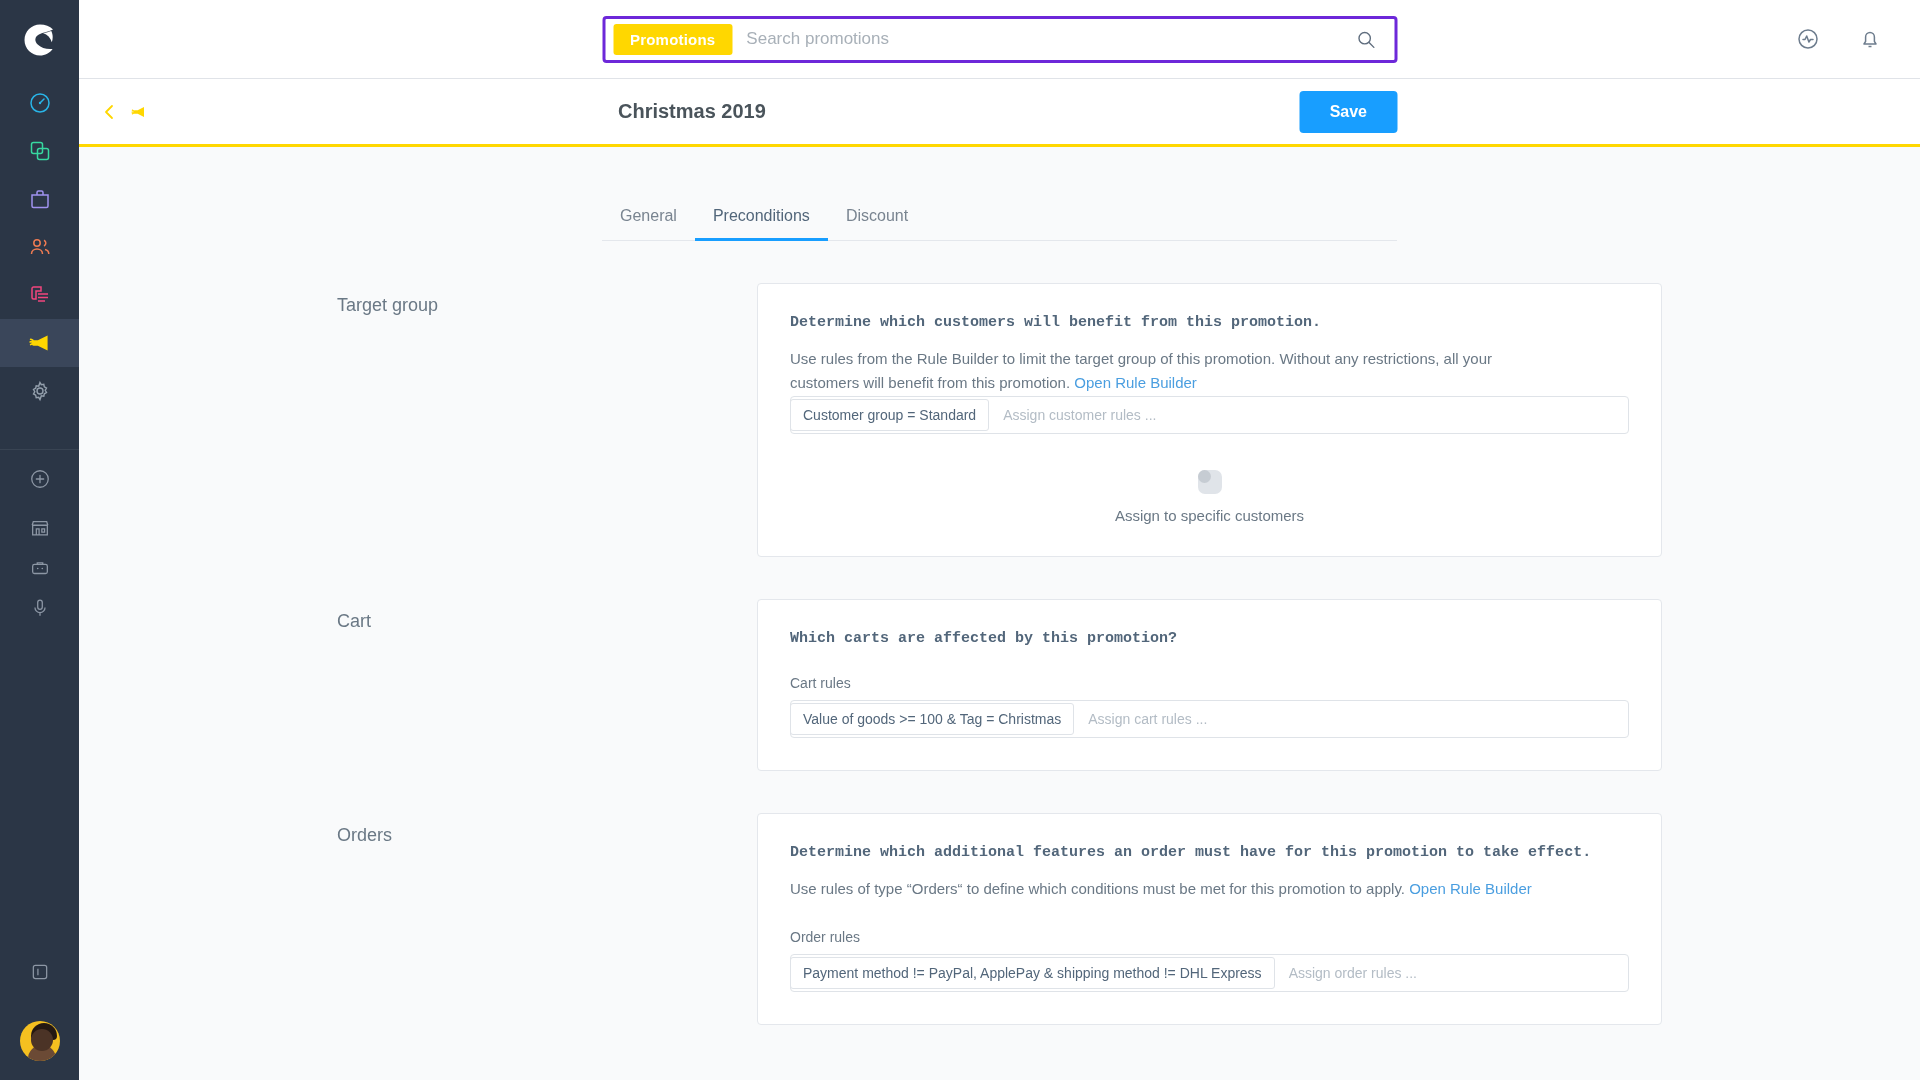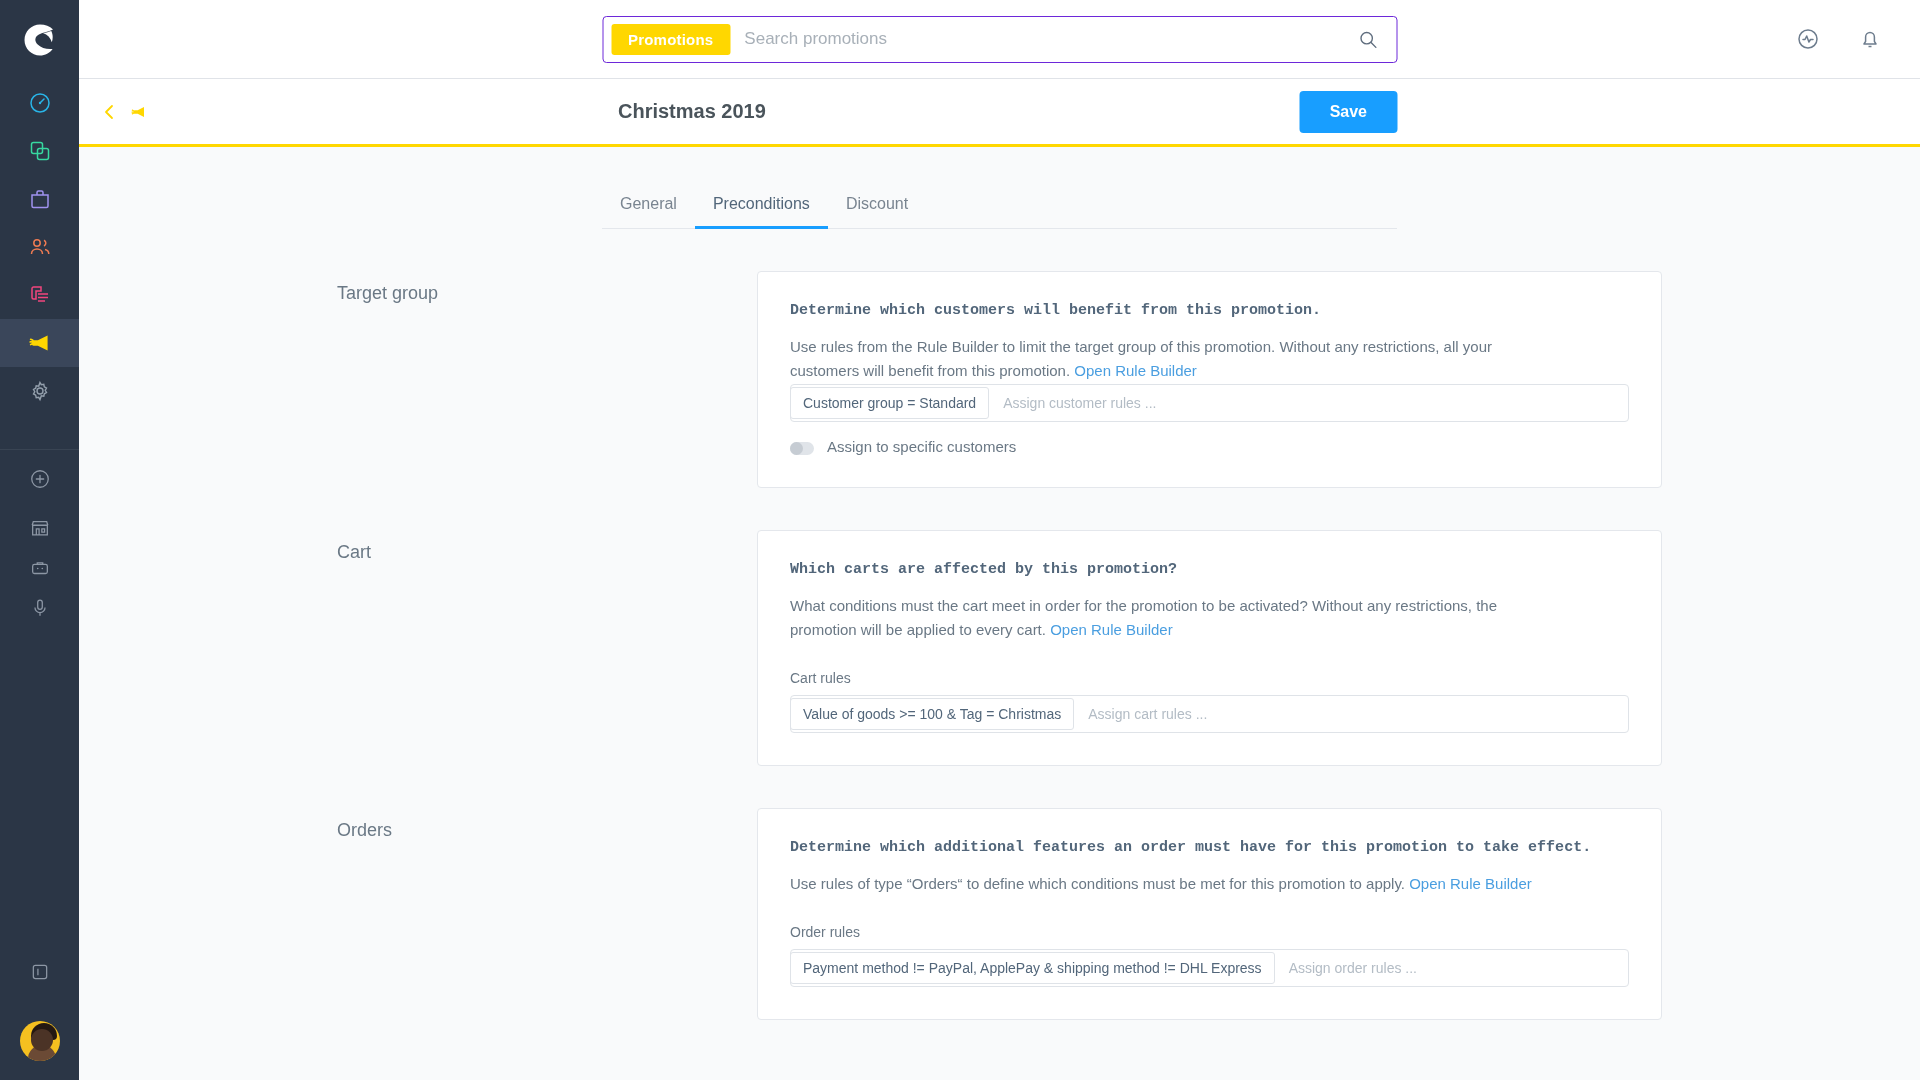--- a/index.html
+++ b/index.html
@@ -45,21 +45,21 @@
   
   .main { flex: 1; display: flex; flex-direction: column; min-width: 0; background: #f9fafb; }
 
   .topbar {
     height: 79px; background: #fff; display: flex; align-items: center;
     border-bottom: 1px solid #e0e3e8; position: relative; flex: 0 0 79px;
   }
   .search-wrap {
     position: absolute; left: 50%; transform: translateX(-50%);
     width: 795px; height: 47px;
-    border: 1px solid #6d28d9; border-radius: 4px; background: #fff;
+    border: 3px solid #6d28d9; border-radius: 4px; background: #fff;
     display: flex; align-items: center; padding: 0 8px 0 8px;
   }
   .search-badge {
     background: #ffd700; color: #fff; font-size: 15px; font-weight: 600;
     padding: 7px 17px; border-radius: 3px; white-space: nowrap;
     letter-spacing: .2px;
   }
   .search-input {
     border: none; outline: none; flex: 1; font-size: 17px;
     padding: 0 14px; color: #4a545b; font-family: "Liberation Sans", sans-serif;
@@ -88,21 +88,21 @@
   .save-btn {
     position: absolute; right: 0; background: #189eff; color: #fff;
     border: none; border-radius: 4px; font-size: 16px; font-weight: 600;
     padding: 12px 30px; cursor: pointer; font-family: "Liberation Sans", sans-serif;
   }
 
   .content { flex: 1; overflow: hidden; position: relative; }
   .content-inner { width: 100%; padding-top: 38px; }
 
   .tabs-wrap {
-    width: 795px; margin: 0 auto; border-bottom: 1px solid #e4e7ec;
+    width: 795px; margin: 12px auto; border-bottom: 1px solid #e4e7ec;
     display: flex; gap: 0; align-items: flex-end; padding-left: 0;
   }
   .tab {
     font-size: 16px; color: #798490; padding: 10px 18px 13px 18px;
     cursor: pointer; border-bottom: 3px solid transparent; margin-bottom: -1px;
   }
   .tab.active { color: #52667a; font-weight: 400; border-bottom-color: #189eff; }
 
   .section { width: 1325px; margin: 0 auto; display: flex; margin-top: 42px; }
   .section-label {
@@ -120,21 +120,21 @@
   .rule-input {
     border: 1px solid #dfe3e8; border-radius: 4px; background: #fff;
     display: flex; align-items: center; height: 38px; padding: 0 0 0 0;
   }
   .rule-chip {
     border: 1px solid #dfe3e8; border-radius: 3px; background: #fff;
     font-size: 14px; color: #52667a; padding: 7px 12px; margin: 0 0 0 -1px;
     white-space: nowrap; cursor: pointer;
   }
   .rule-placeholder { font-size: 14px; color: #b3bcc5; padding-left: 14px; }
-  .toggle-row { display: flex; align-items: flex-end; gap: 13px; margin-top: 16px; }
+  .toggle-row { display: flex; align-items: center; gap: 13px; margin-top: 36px; flex-direction: column; }
   .toggle {
     width: 24px; height: 13px; border-radius: 7px; background: #e0e4e9;
     position: relative; cursor: pointer; flex: 0 0 24px;
   }
   .toggle .knob {
     position: absolute; width: 13px; height: 13px; border-radius: 50%;
     background: #c6ccd3; left: 0; top: 0;
   }
   .toggle-label { font-size: 15px; color: #6a7885; }
 </style>
@@ -323,22 +323,20 @@
                 </span>
               <span class="toggle-label">Assign to specific customers</span>
             </div>
           </div>
         </div>
 
         <div class="section">
           <div class="section-label">Cart</div>
           <div class="card">
             <h3>Which carts are affected by this promotion?</h3>
-            <p><span>What conditions must the cart meet in order for the promotion to be activated? Without any restrictions, the promotion will be applied to every cart.</span>
-              <a class="link">Open Rule Builder</a></p>
             <div class="field-label">Cart rules</div>
             <div class="rule-input">
               <span class="rule-chip">Value of goods &gt;= 100 &amp; Tag = Christmas</span>
               <span class="rule-placeholder">Assign cart rules ...</span>
             </div>
           </div>
         </div>
 
         <div class="section">
           <div class="section-label">Orders</div>

